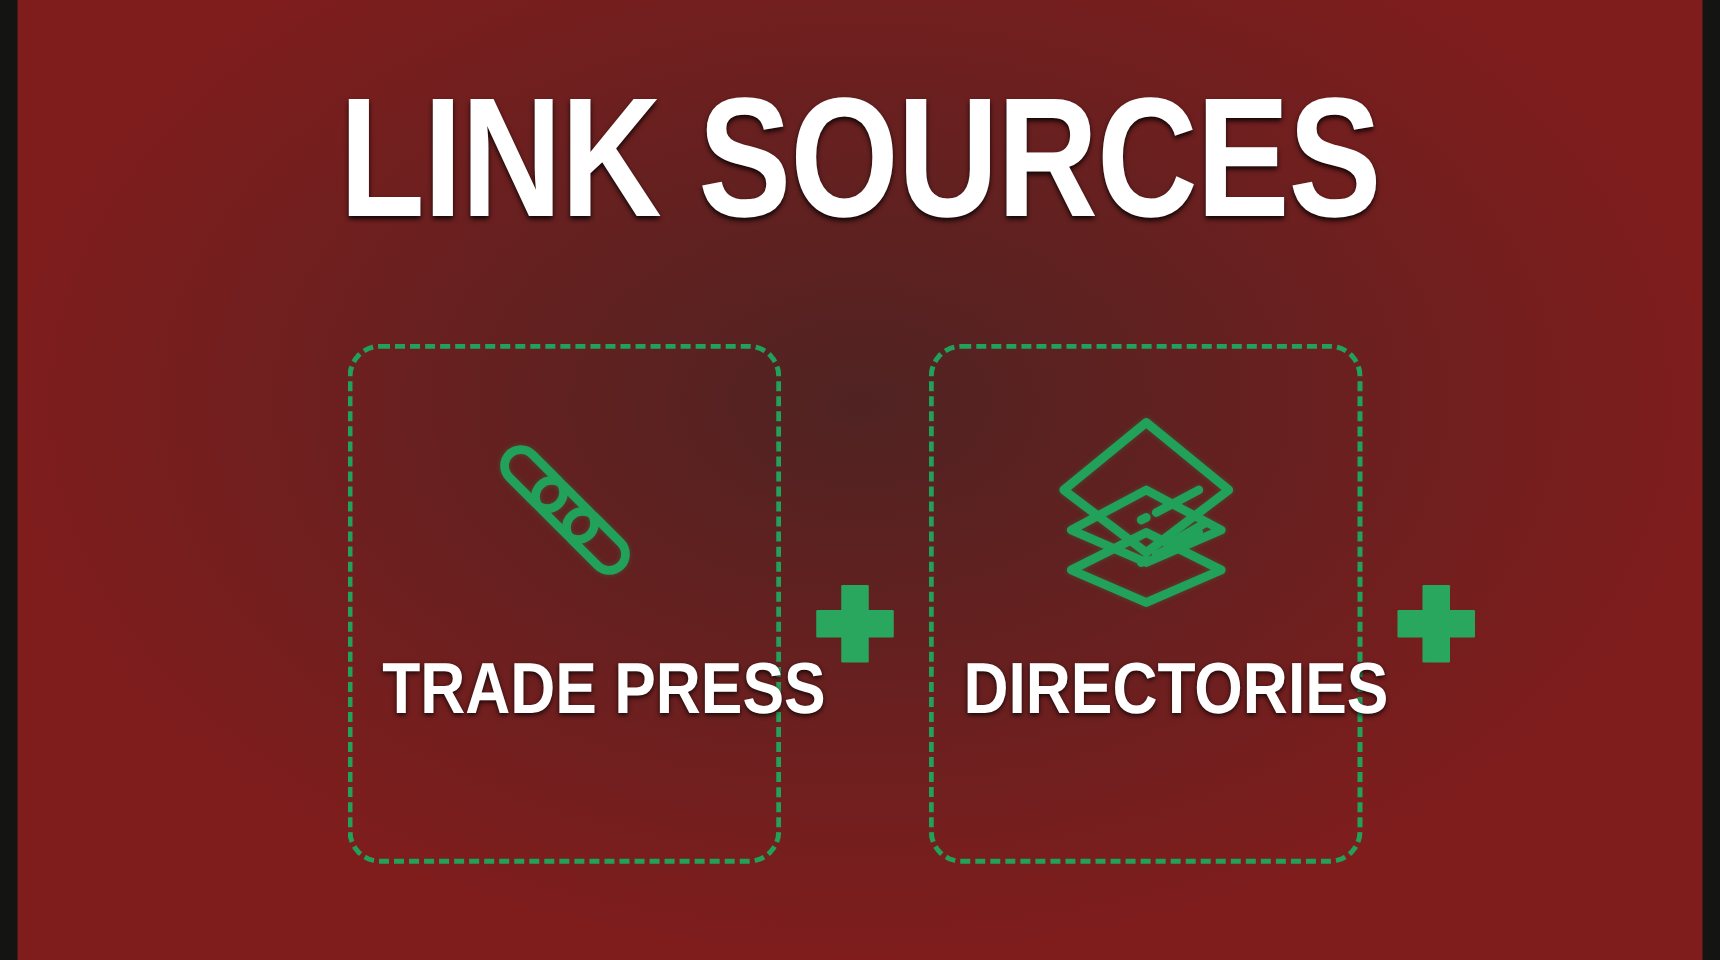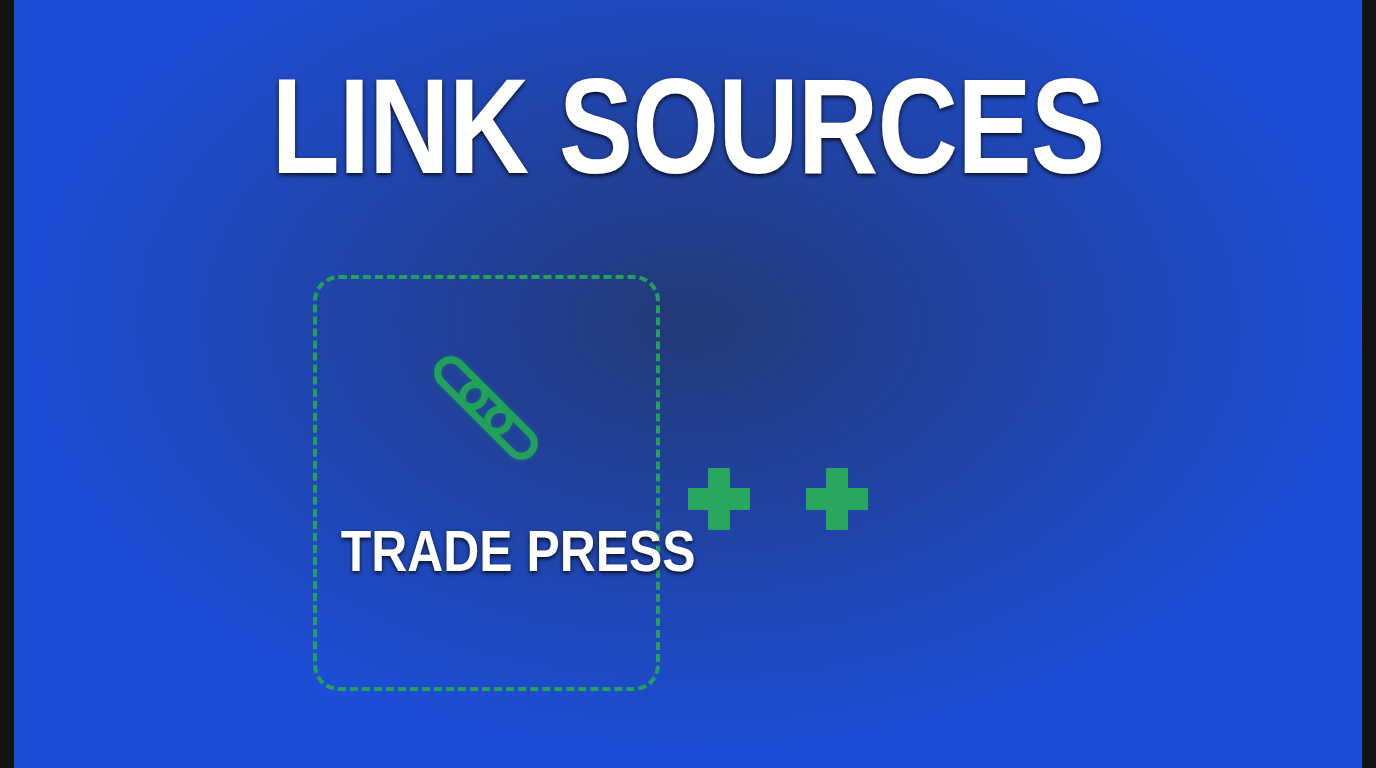--- a/index.html
+++ b/index.html
@@ -12,21 +12,21 @@
     width: 1376px;
     height: 768px;
     overflow: hidden;
     font-family: "Liberation Sans", sans-serif;
   }
 
   #slide {
     position: relative;
     width: 1376px;
     height: 768px;
-    background: #1d4ed8;
+    background: #7f1d1d;
     overflow: hidden;
   }
 
   
   #slide::after {
     content: "";
     position: absolute;
     inset: 0;
     pointer-events: none;
     background: radial-gradient(ellipse at 50% 42%, rgba(40,40,38,0.55) 0%, rgba(17,17,16,0) 70%);
@@ -52,21 +52,21 @@
   }
 
   .cards-row {
     position: absolute;
     left: 0;
     top: 275px;
     width: 1208px;
     height: 416px;
     display: flex;
     align-items: stretch;
-    justify-content: center;
+    justify-content: flex-end;
     z-index: 2;
   }
 
   .card {
     position: relative;
     width: 347px;
     height: 416px;
     box-sizing: border-box;
     border: 4px dashed #22a15b;
     border-radius: 26px;
@@ -177,20 +177,39 @@
       <div class="card-label">TRADE PRESS</div>
     </div>
 
     <div class="plus-gap">
       <div class="plus">
         <span class="bar h"></span>
         <span class="bar v"></span>
       </div>
     </div>
 
+    <div class="card">
+      <div class="card-icon">
+        <svg width="156" height="156" viewBox="0 0 156 156" fill="none" stroke="#22a15b" stroke-width="7" stroke-linecap="round" stroke-linejoin="round">
+
+          <polygon points="78,96 138,126 78,152 18,126"></polygon>
+
+          <polygon points="78,62 138,94 78,120 18,94"></polygon>
+
+          <polygon points="78,8 144,62 78,112 12,62"></polygon>
+
+          <line x1="86" y1="80" x2="120" y2="62"></line>
+          <line x1="74" y1="86" x2="78" y2="84"></line>
+          <line x1="86" y1="114" x2="120" y2="96"></line>
+          <line x1="74" y1="120" x2="78" y2="118"></line>
+          <line x1="98" y1="104" x2="126" y2="88"></line>
+        </svg>
+      </div>
+      <div class="card-label">DIRECTORIES</div>
+    </div>
 
     <div class="plus-gap">
       <div class="plus">
         <span class="bar h"></span>
         <span class="bar v"></span>
       </div>
     </div>
 
 
   </div>

